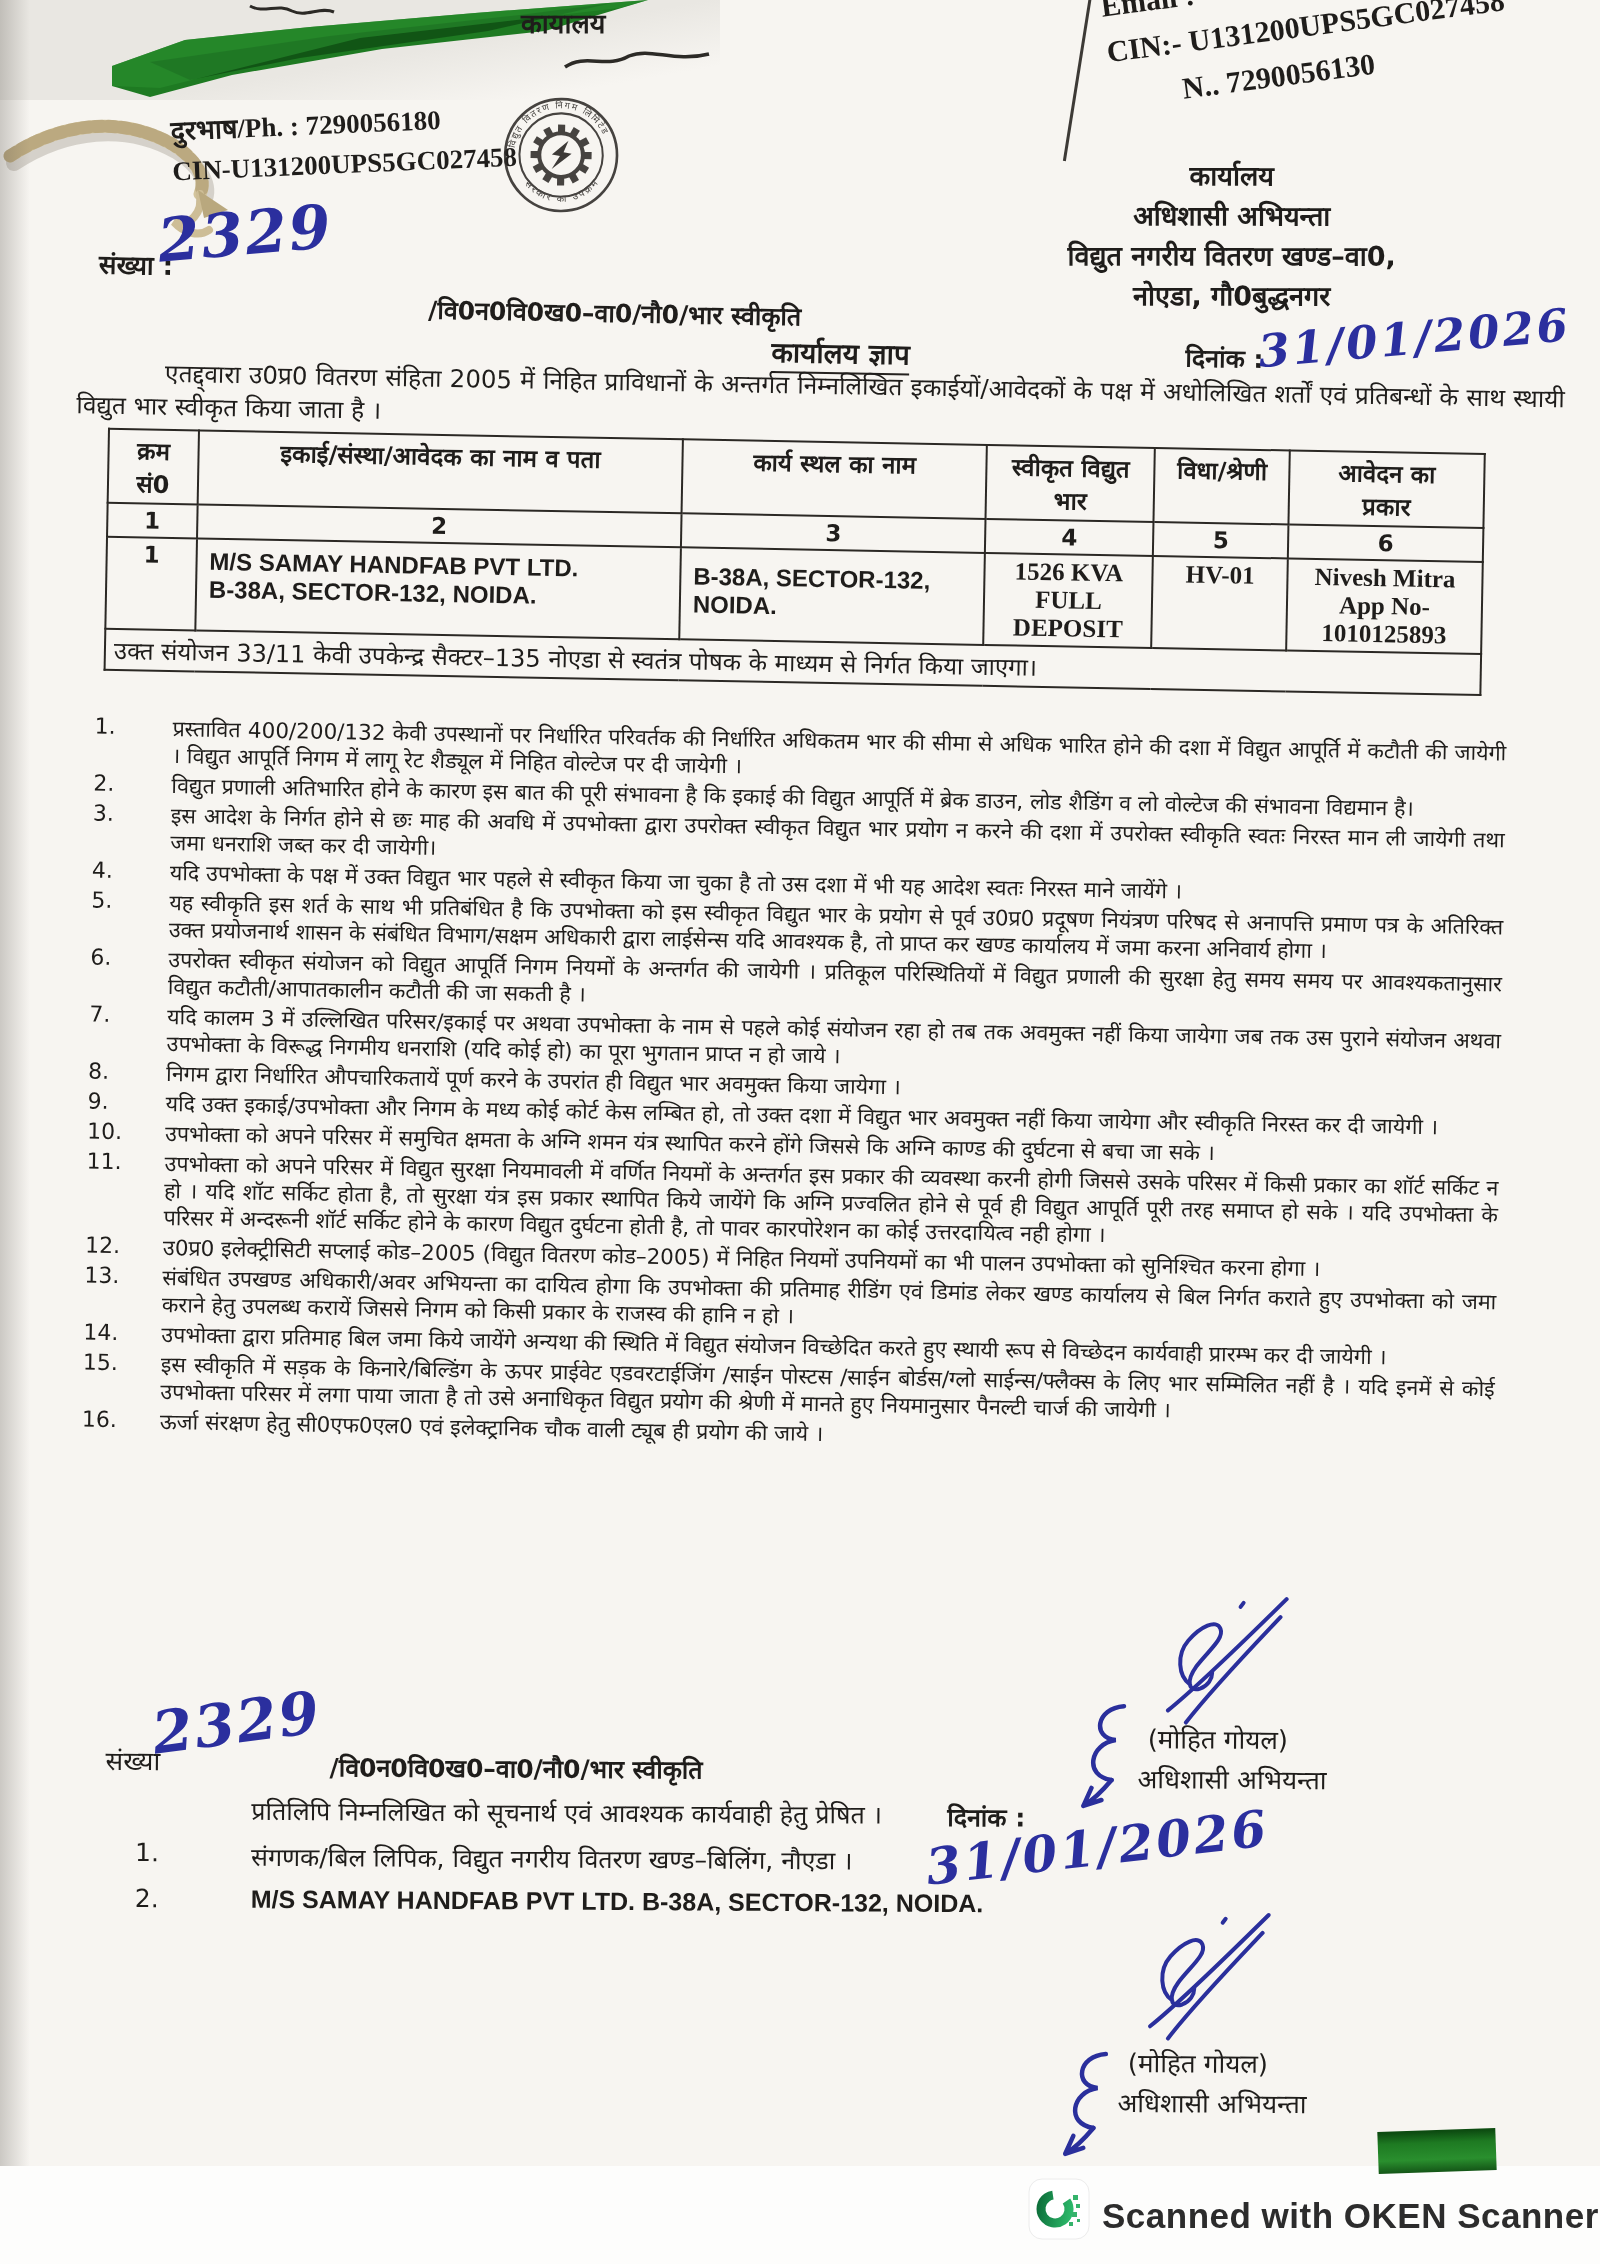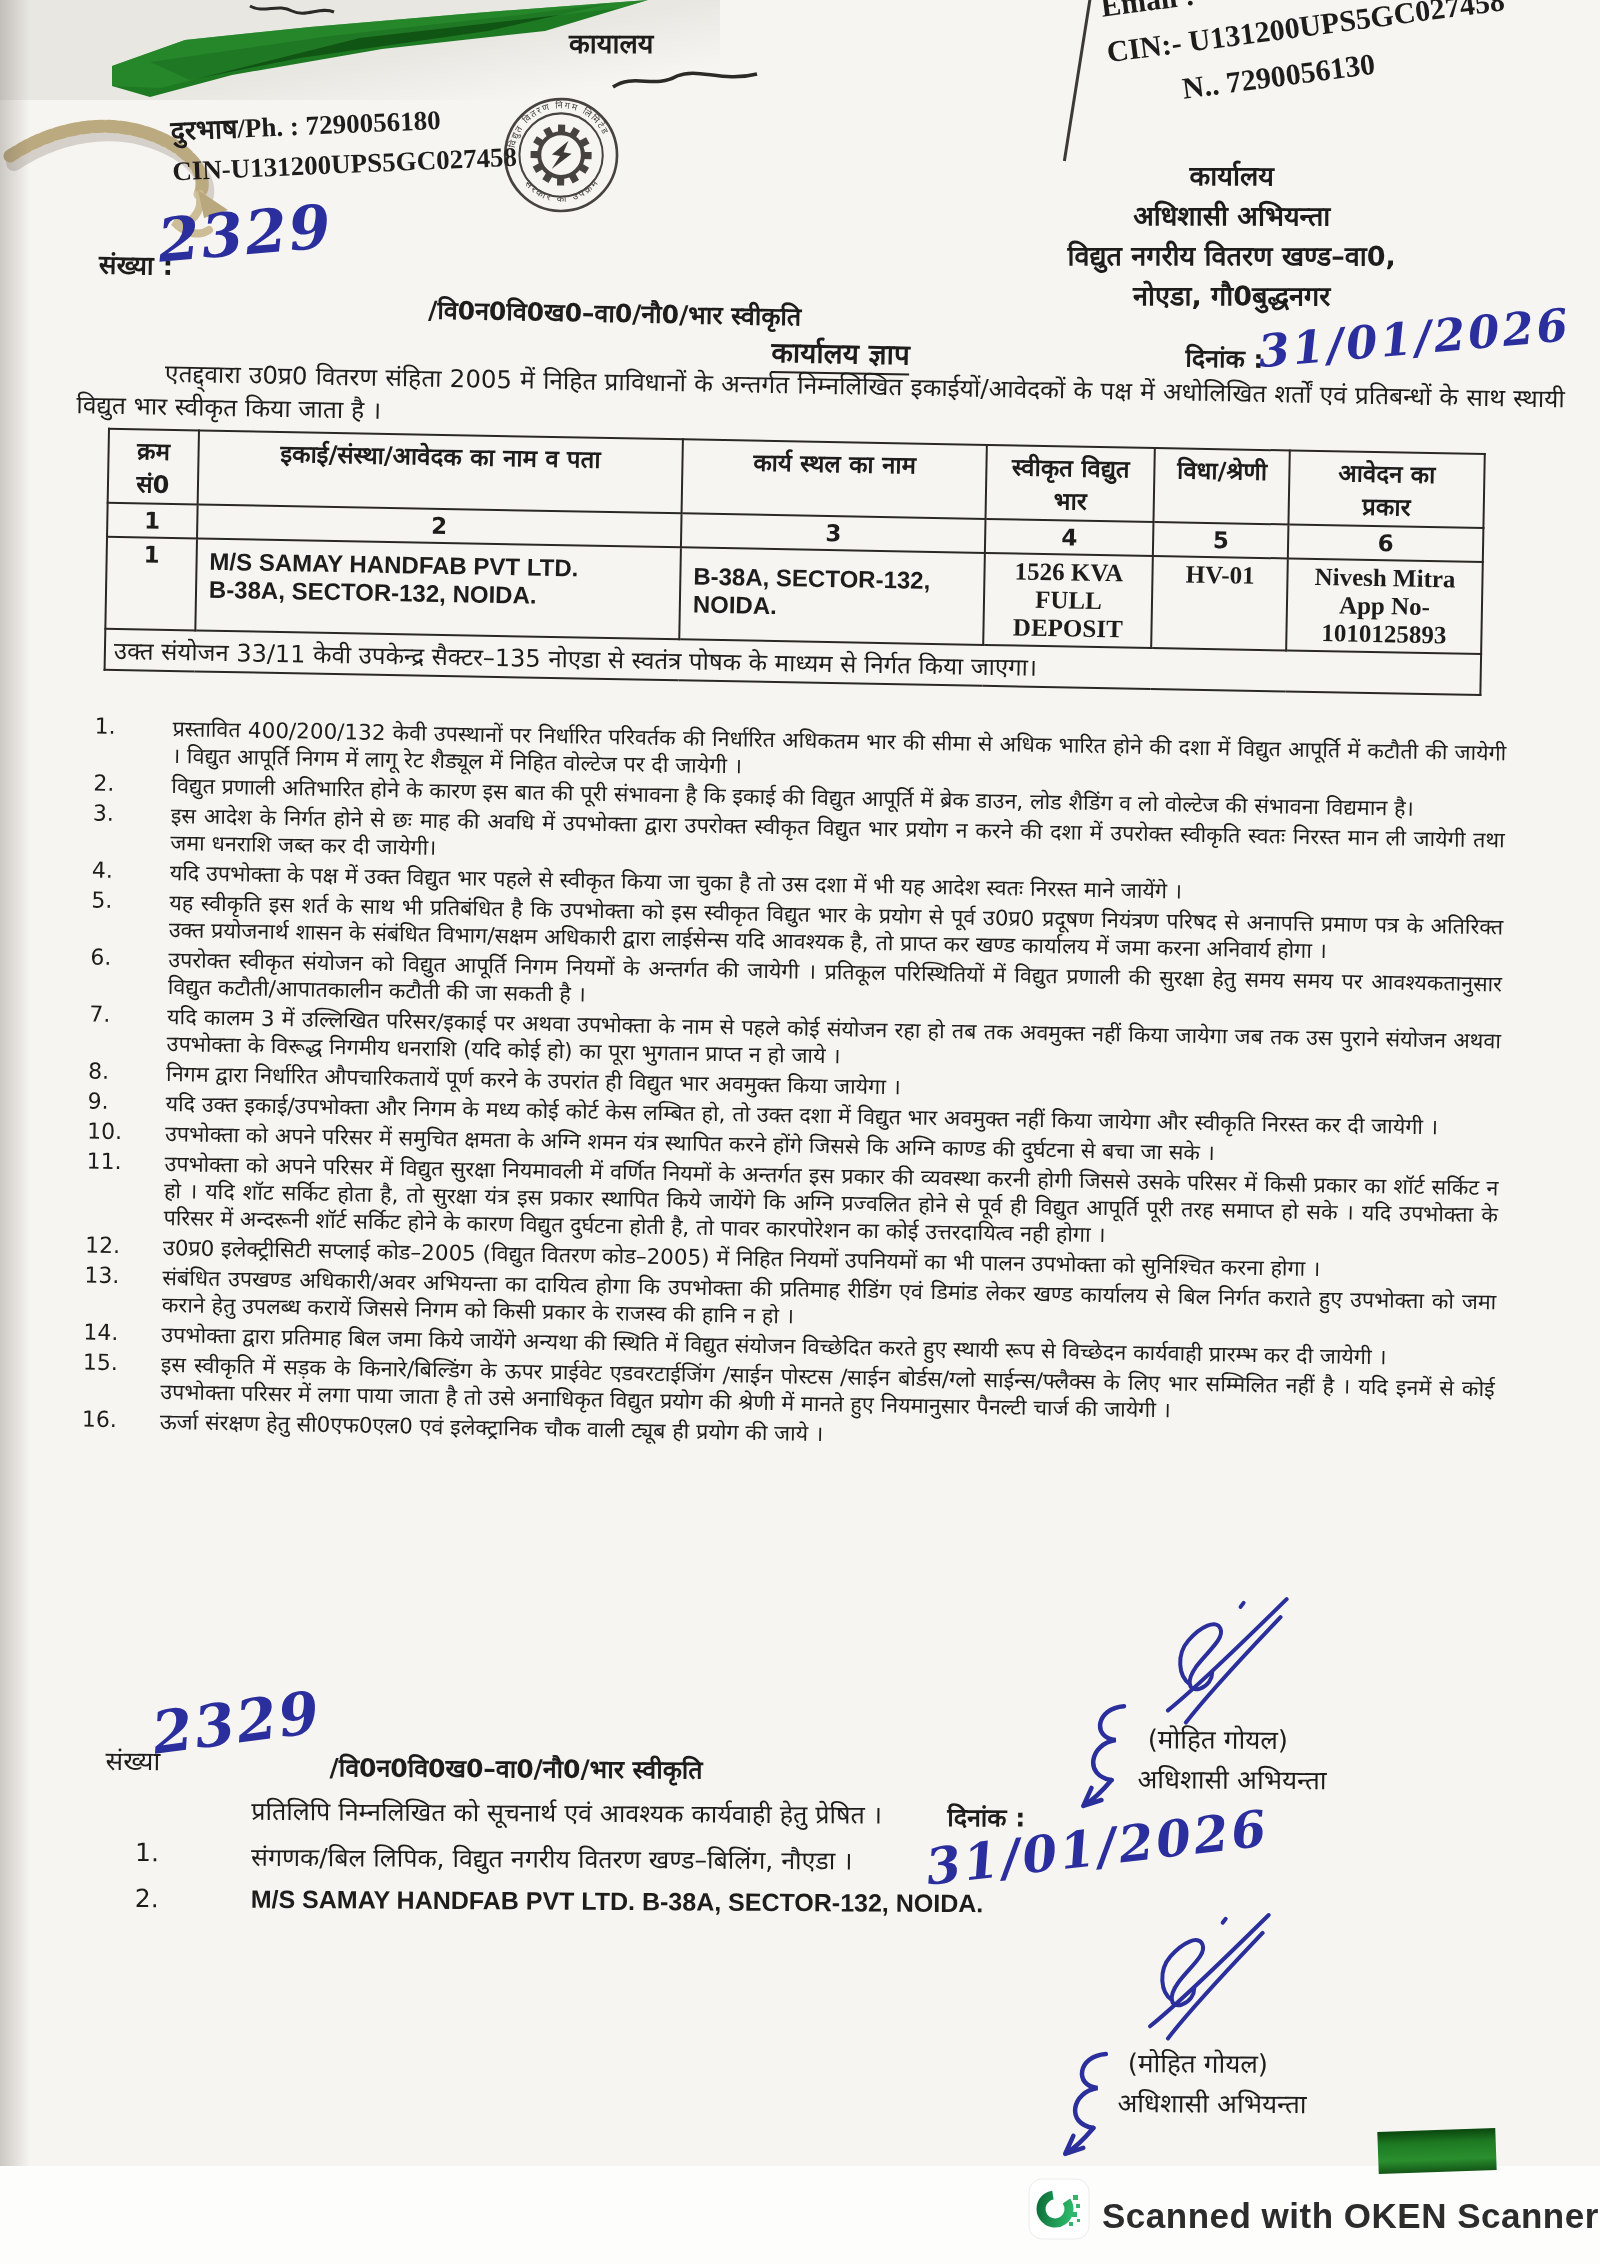--- a/index.html
+++ b/index.html
@@ -15,21 +15,21 @@
     background:linear-gradient(90deg,rgba(90,85,78,.28),rgba(90,85,78,0));}
   .footer-strip{left:0;top:2166px;width:1600px;height:98px;background:#fdfdfc;}
   
   .hw{color:#2b2f9e;font-family:"DejaVu Serif","Liberation Serif",serif;
       font-style:italic;font-weight:700;letter-spacing:2px;}
   
   .hdr-left{left:168px;top:100px;transform:rotate(-3.5deg);
     font-family:"Liberation Serif","DejaVu Serif",serif;font-weight:700;font-size:27px;line-height:40px;}
   .hdr-right{left:1000px;top:136px;width:460px;text-align:center;font-weight:700;
     font-size:27px;line-height:40px;transform:rotate(-1deg);}
-  .frag-center{left:569px;top:4px;font-weight:700;font-size:27px;margin-top:20px;}
+  .frag-center{left:521px;top:4px;font-weight:700;font-size:27px;}
   .frag-line{left:1076px;top:-6px;width:3px;height:168px;background:#3d3a36;transform:rotate(9deg);}
   .frag-right{left:1098px;top:-16px;width:520px;transform:rotate(-7.5deg);transform-origin:0 0;
     font-family:"Liberation Serif","DejaVu Serif",serif;font-weight:700;font-size:30px;line-height:46px;}
   .seal{left:497px;top:86px;width:122px;height:122px;opacity:.88;}
   .rot-upper{position:absolute;inset:0;transform:rotate(1.05deg);transform-origin:120px 320px;}
   .rot-lower{position:absolute;inset:0;transform:rotate(0.35deg);transform-origin:120px 1700px;}
   .sankhya-lbl{left:98px;top:246px;font-size:26px;font-weight:700;}
   .sankhya-hw{left:156px;top:196px;font-size:60px;transform:rotate(-6deg);}
   .subject1{left:428px;top:286px;font-size:25px;font-weight:700;}
   .dinank1-lbl{left:1186px;top:320px;font-size:25px;font-weight:700;}

